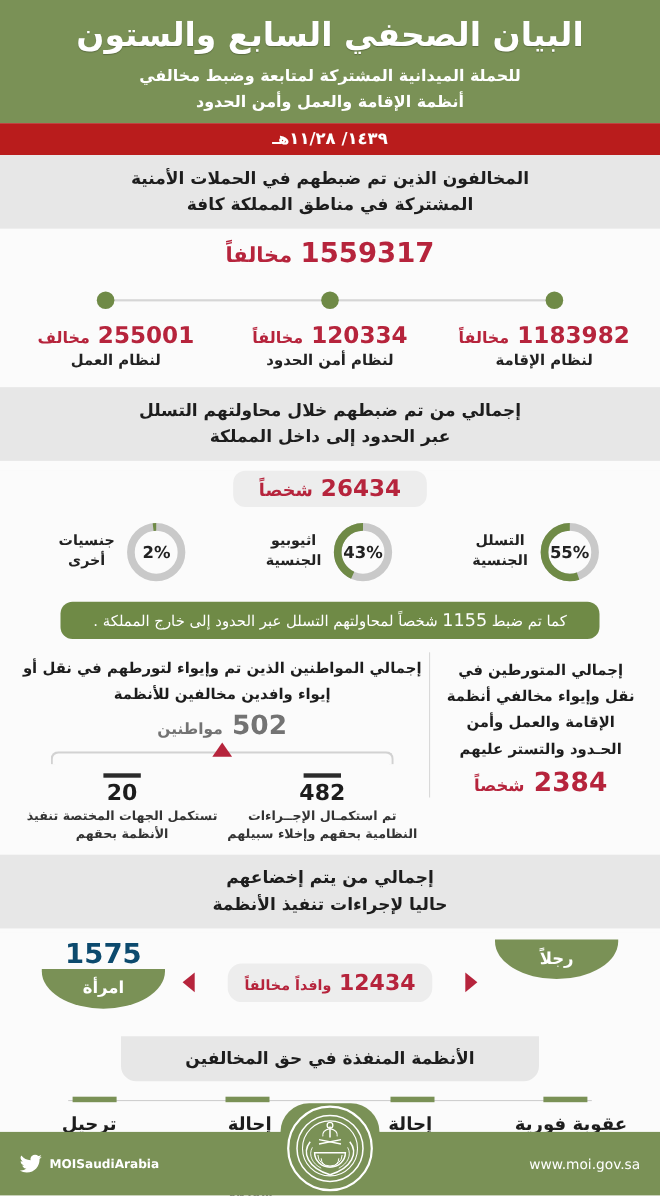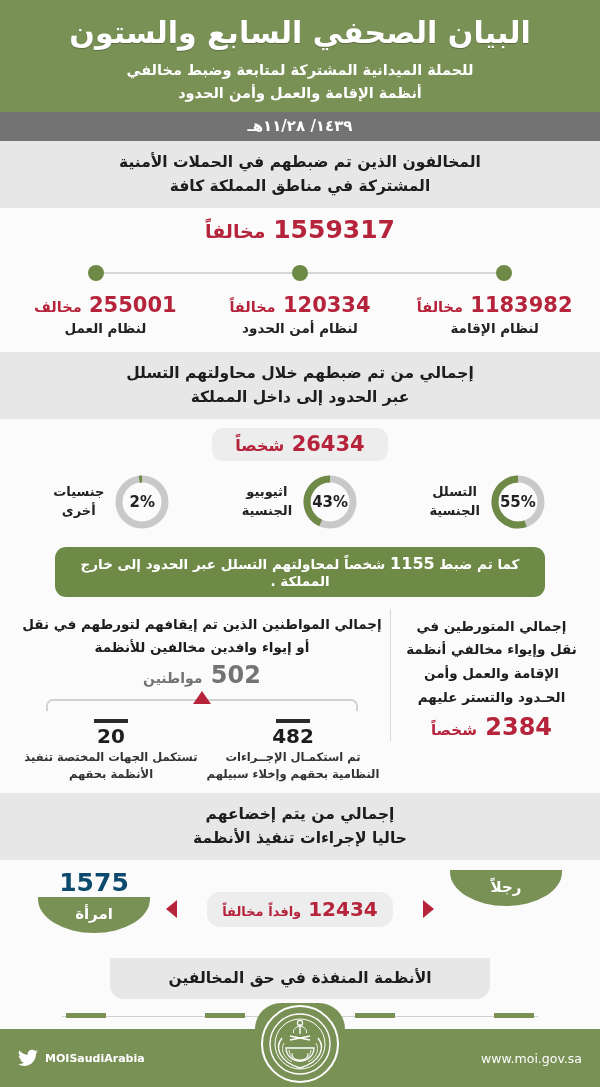--- a/index.html
+++ b/index.html
@@ -33,21 +33,21 @@
     text-shadow: 0 1px 1px rgba(0,0,0,.25);
   }
   .header-sub {
     color: #ffffff;
     font-size: 14.5px;
     font-weight: bold;
     line-height: 1.55;
     margin-top: 7px;
   }
   .date-bar {
-    background: #737373;
+    background: #b91c1c;
     color: #ffffff;
     text-align: center;
     font-size: 15px;
     font-weight: bold;
     padding: 5px 0 6px 0;
     letter-spacing: .5px;
   }
 
   
   .sec-head {
@@ -146,21 +146,21 @@
 
   
   .green-banner {
     margin: 2px auto 0 auto;
     width: 490px;
     background: #6f8a46;
     color: #ffffff;
     border-radius: 11px;
     text-align: center;
     font-size: 13.5px;
-    font-weight: bold;
+    font-weight: normal;
     padding: 7px 12px 8px 12px;
   }
   .green-banner .n { font-size: 16px; }
 
   
   .two-panel {
     display: flex;
     padding: 12px 14px 10px 14px;
     align-items: flex-start;
   }
@@ -437,21 +437,21 @@
 
       <div class="panel-right">
         <div class="txt">إجمالي المتورطين في نقل وإيواء مخالفي أنظمة الإقامة والعمل وأمن الحـدود والتستر عليهم</div>
         <div class="val">
           <span>2384</span>
           <span class="unit">شخصاً</span>
         </div>
       </div>
 
       <div class="panel-left">
-        <div class="txt">إجمالي المواطنين الذين تم إيقافهم لتورطهم في نقل أو إيواء وافدين مخالفين للأنظمة</div>
+        <div class="txt">إجمالي المواطنين الذين تم وإيواء لتورطهم في نقل أو إيواء وافدين مخالفين للأنظمة</div>
         <div class="val502">
           <span>502</span>
           <span class="unit">مواطنين</span>
         </div>
 
         <div class="bracket-wrap">
           <div class="bracket"></div>
           <div class="tri-red"></div>
         </div>
 

